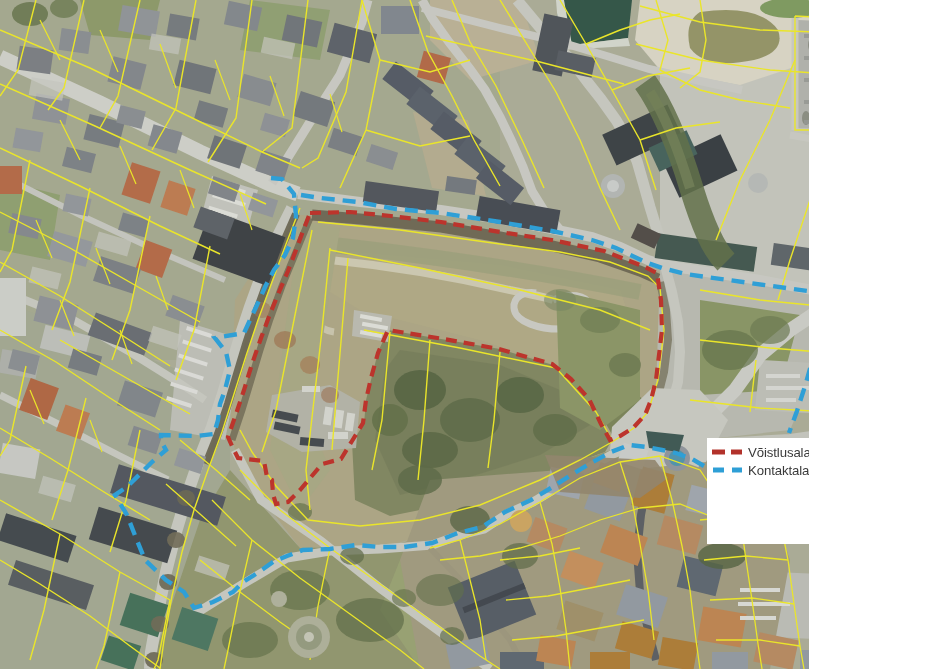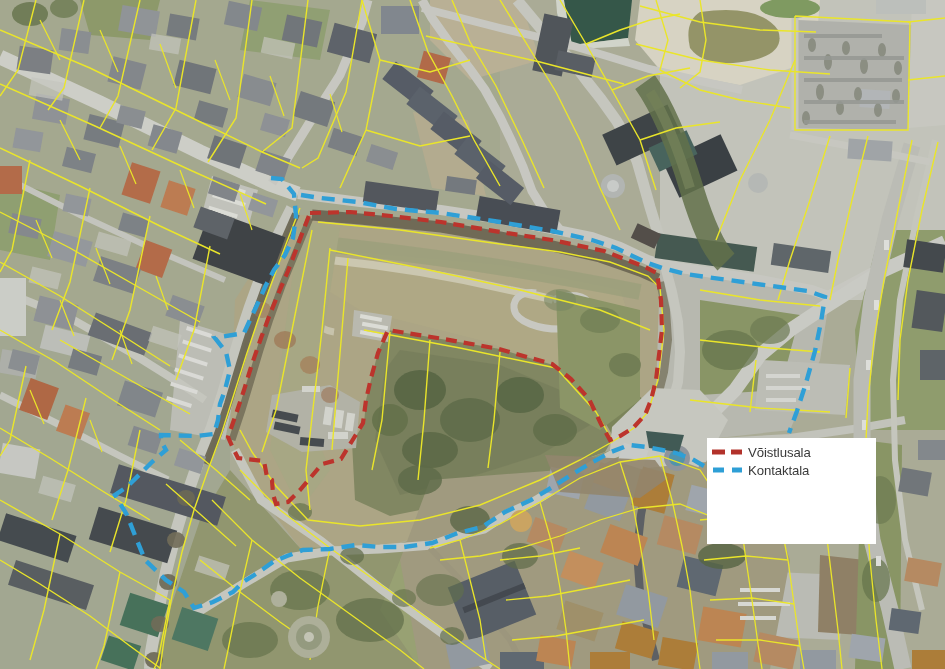--- a/index.html
+++ b/index.html
@@ -1,16 +1,16 @@
 <!DOCTYPE html>
 <html><head>
 <meta charset="utf-8">
 <style>
   html,body{margin:0;padding:0;background:#fff;}
-  #map{width:945px;height:669px;position:relative;overflow:hidden;font-family:"Liberation Sans",sans-serif;}
+  #map{width:809px;height:669px;position:relative;overflow:hidden;font-family:"Liberation Sans",sans-serif;}
   #map svg{display:block;}
 </style>
 </head>
 <body>
 
 <div id="map">
 <svg width="945" height="669" viewBox="0 0 945 669" xmlns="http://www.w3.org/2000/svg">
 
 <rect x="0" y="0" width="945" height="669" fill="#a6a791"></rect>
 

